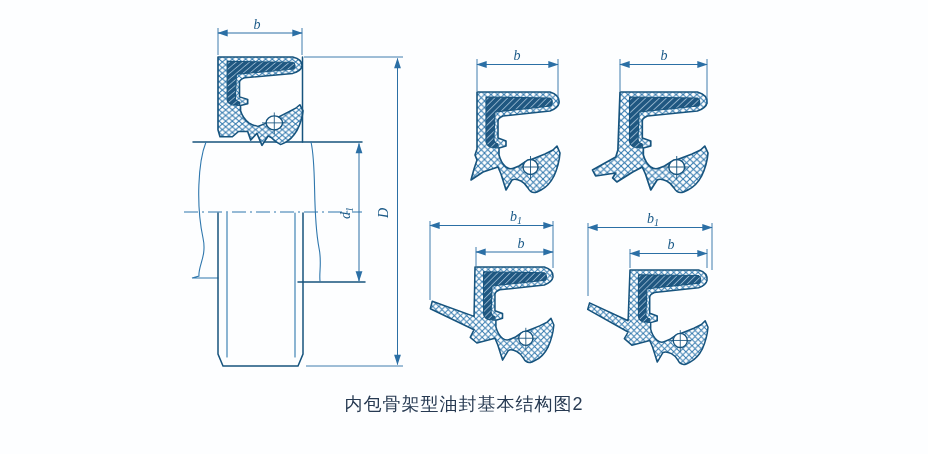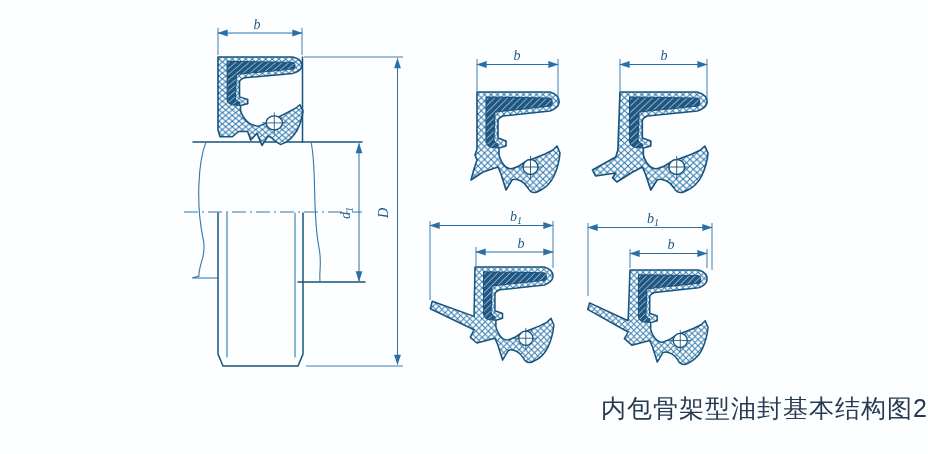--- a/index.html
+++ b/index.html
@@ -18,21 +18,21 @@
   .dimline{stroke:var(--dim,#2b6fa5);stroke-width:1;fill:none;}
   .extline{stroke:var(--dim,#2b6fa5);stroke-width:0.9;fill:none;}
   .centerline{stroke:var(--hatch,#2f77ad);stroke-width:1;fill:none;stroke-dasharray:14 4 2 4;}
   .dimtext{
     font-family:"Liberation Serif","DejaVu Serif",serif;
     font-style:italic;font-size:14px;fill:var(--label,#1b5a88);
   }
   .dimtext .sub{font-size:10px;}
   .caption{
     position:absolute;left:0;right:0;top:392px;height:30px;
-    text-align:right;font-size:25px;letter-spacing:1px;
+    text-align:center;font-size:18px;letter-spacing:1px;
     color:var(--caption,#273a52);
     font-family:"Liberation Sans","DejaVu Sans",sans-serif;
   }
 </style>
 </head>
 <body>
 
 <div class="stage">
   <svg width="928" height="454" viewBox="0 0 928 454">
     <defs>

